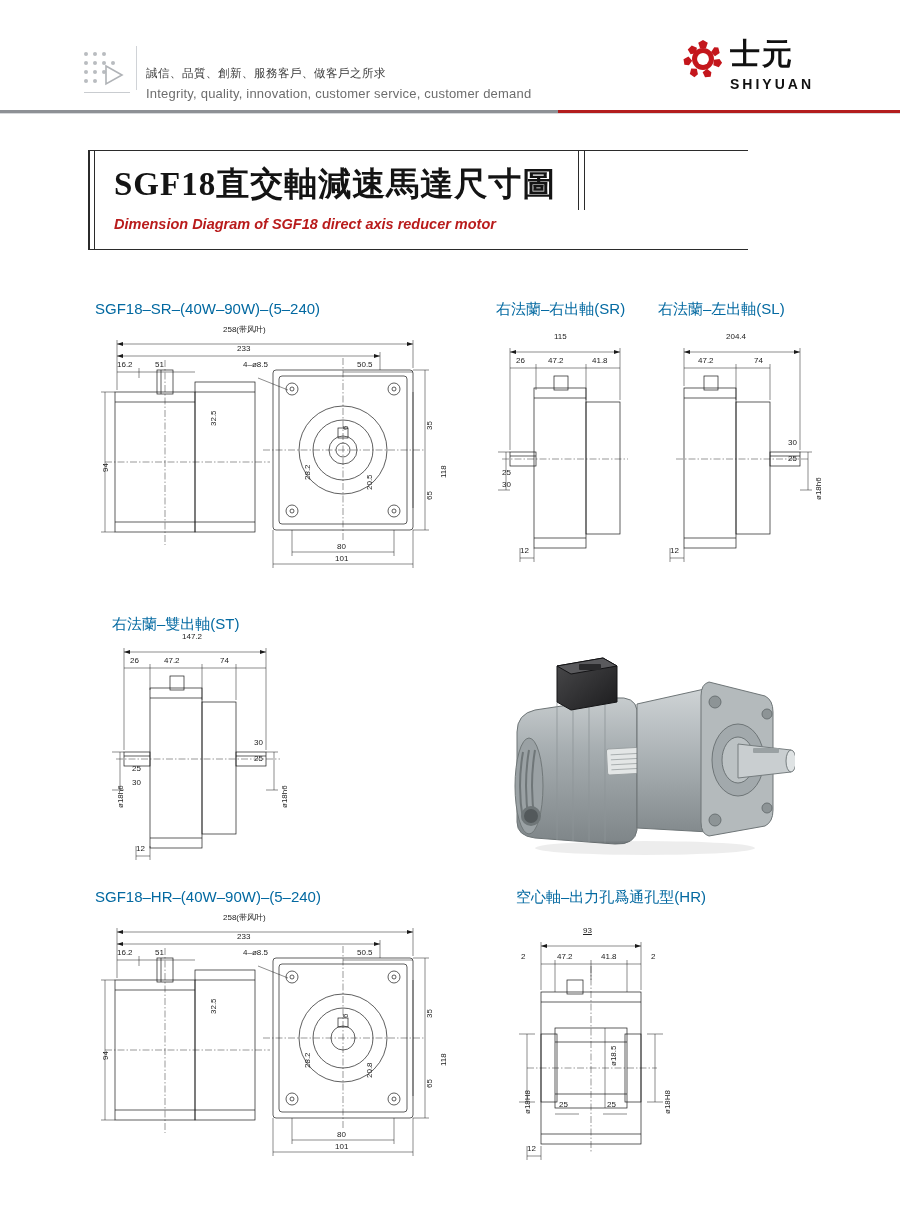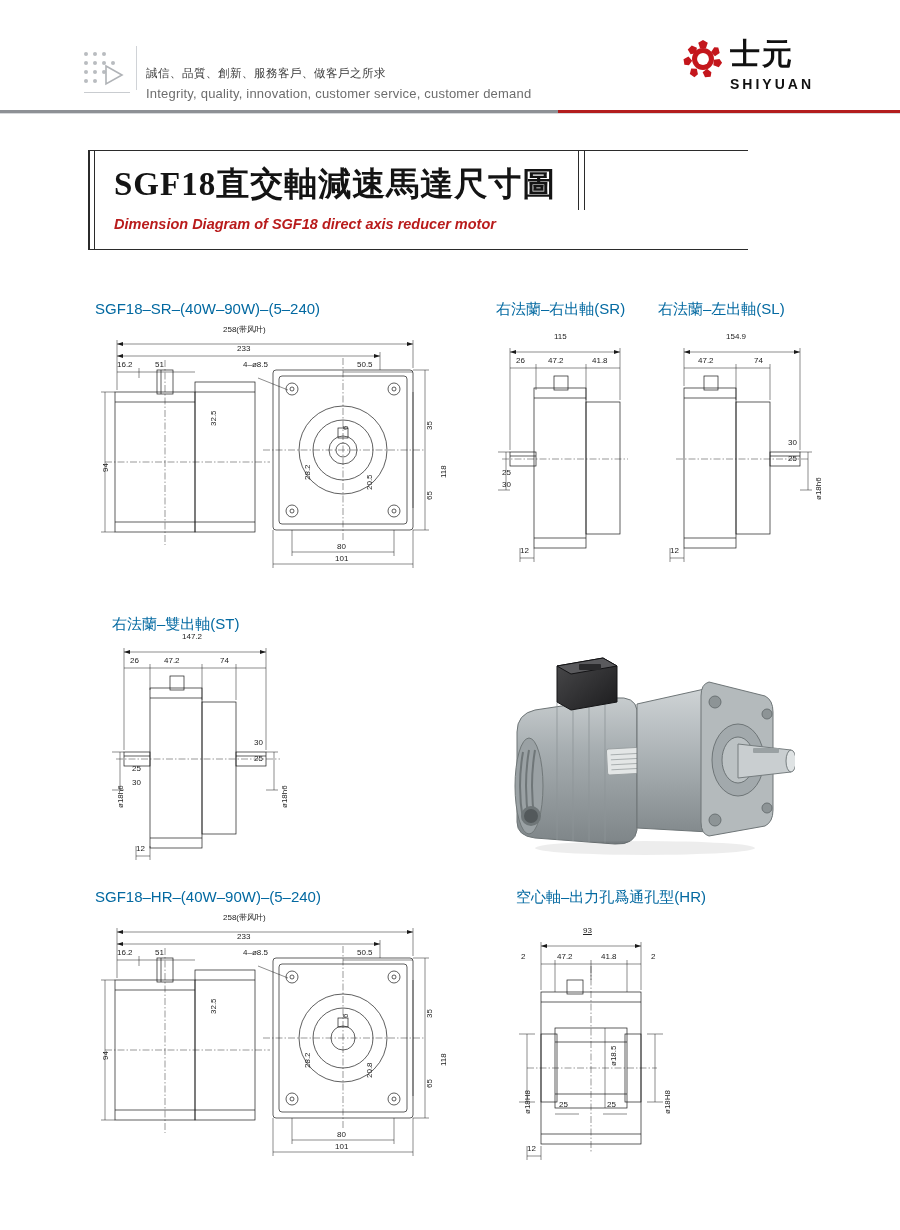--- a/index.html
+++ b/index.html
@@ -287,21 +287,21 @@
 
         <line x1="12" y1="228" x2="26" y2="228"></line>
         <line x1="12" y1="218" x2="12" y2="232"></line>
         <line x1="26" y1="218" x2="26" y2="232"></line>
       </g>
       <g fill="#1a1a1a" stroke="none">
         <path d="M26 22 l6 -2 0 4z"></path>
           <path d="M142 22 l-6 -2 0 4z"></path>
       </g>
     </svg>
-    <div class="dim" style="left:68px;top:2px;">154.9</div>
+    <div class="dim" style="left:68px;top:2px;">204.4</div>
     <div class="dim" style="left:40px;top:26px;">47.2</div>
     <div class="dim" style="left:96px;top:26px;">74</div>
     <div class="dim" style="left:130px;top:108px;">30</div>
     <div class="dim" style="left:130px;top:124px;">25</div>
     <div class="dim v" style="left:156px;top:170px;">ø18h6</div>
     <div class="dim" style="left:12px;top:216px;">12</div>
   </div>
 
   <div class="draw" style="left:112px;top:640px;width:200px;height:230px;">
     <svg width="200" height="230" viewBox="0 0 200 230">

